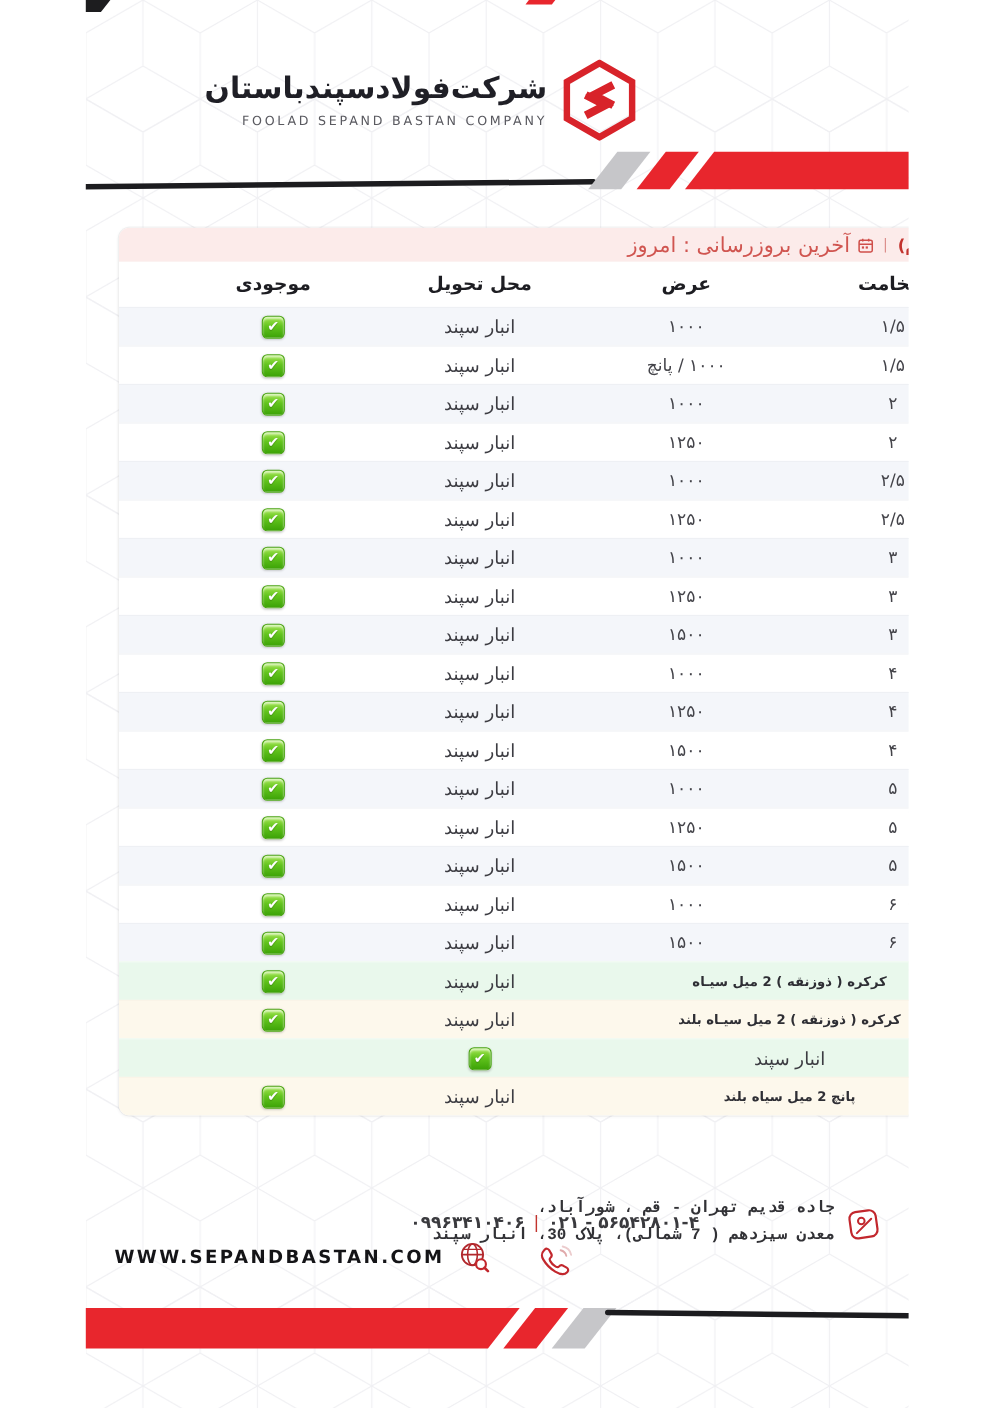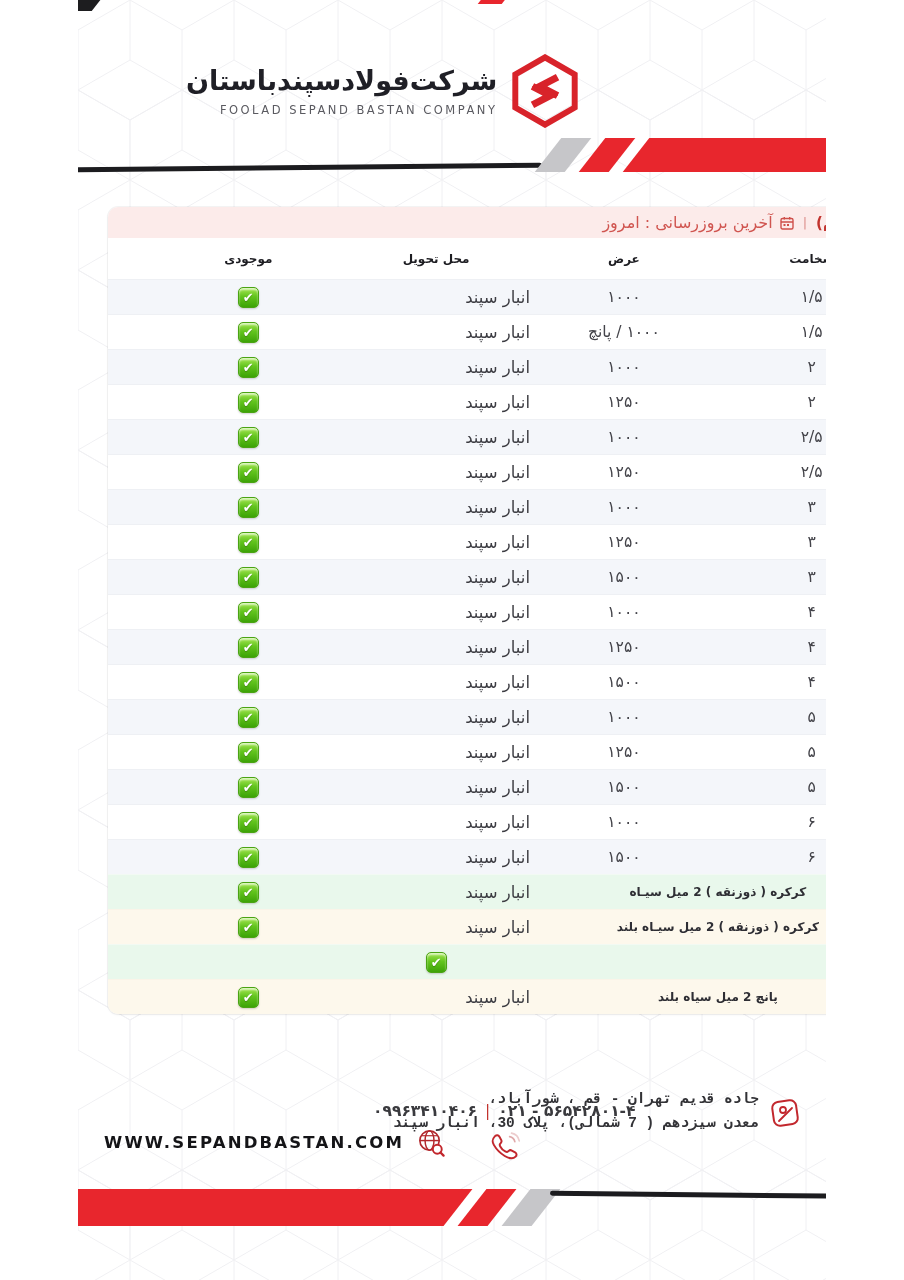--- a/index.html
+++ b/index.html
@@ -34,32 +34,32 @@
   .stripe-bottom .redsm { left:394px; width:30px; height:37px; background:#e8262d; }
   .stripe-bottom .gray  { left:438px; width:30px; height:37px; background:#c6c6c9; }
   .stripe-bottom .black-line { position:absolute; top:4px; left:472px; width:440px; height:5px; background:#1c1c1f; transform:rotate(0.6deg); border-radius:3px; }
 
   
   .card { position:absolute; top:207px; left:30px; width:844px; border-radius:10px; overflow:hidden;
           background:#fff; box-shadow:0 0 0 1px rgba(0,0,0,.045), 0 1px 3px rgba(0,0,0,.05); }
   .banner { height:31px; background:#fcebea; display:flex; align-items:center; direction:rtl; padding:0 16px; gap:7px; }
   .banner .title { font-size:15px; font-weight:700; color:#c2332e; }
   .banner .sep { color:#dc8f8c; font-size:13px; padding:0 2px; }
-  .banner .upd { font-size:16px; color:#d05550; }
+  .banner .upd { font-size:19px; color:#d05550; }
   .thead { height:41px; display:grid; grid-template-columns:repeat(4,1fr); direction:rtl; align-items:center; padding:0 5.5%; background:#fff; }
-  .thead .h { text-align:center; font-size:12px; font-weight:700; color:#1d1d22; }
+  .thead .h { text-align:center; font-size:17px; font-weight:700; color:#1d1d22; }
 
   .row { height:35px; display:grid; grid-template-columns:repeat(4,1fr); direction:rtl; align-items:center; padding:0 5.5%; border-top:1px solid #eef0f4; }
   .row.tint { background:#f4f6fa; }
   .row.white { background:#ffffff; }
   .row.special { grid-template-columns:2fr 1fr 1fr; }
   .row.green { background:#e9f8ec; border-top-color:#f2faf3; }
   .row.cream { background:#fdf8ec; border-top-color:#faf4e8; }
   .cell { text-align:center; font-size:15.5px; color:#434349; }
-  .c-deliv { font-size:16.5px; color:#3c3c42;text-align:right; }
+  .c-deliv { font-size:16.5px; color:#3c3c42; }
   .c-name { font-size:12px; font-weight:600; color:#2e2e34; }
 
   .check { display:inline-block; width:21px; height:21px; border-radius:5px; vertical-align:middle;
            background:linear-gradient(180deg,#a4e651 0%,#62c41d 45%,#3da307 100%);
            border:1px solid #4aa313; position:relative;
            box-shadow:inset 0 2px 2px rgba(255,255,255,.65), 0 1px 2px rgba(0,0,0,.18); }
   .check::before { content:"✔"; position:absolute; inset:0; color:#fff; font-size:13px; font-weight:700; line-height:20px; text-align:center; text-shadow:0 1px 1px rgba(0,0,0,.25); }
 
   
   .website { position:absolute; top:1127px; left:26px; display:flex; align-items:center; gap:11px; }

